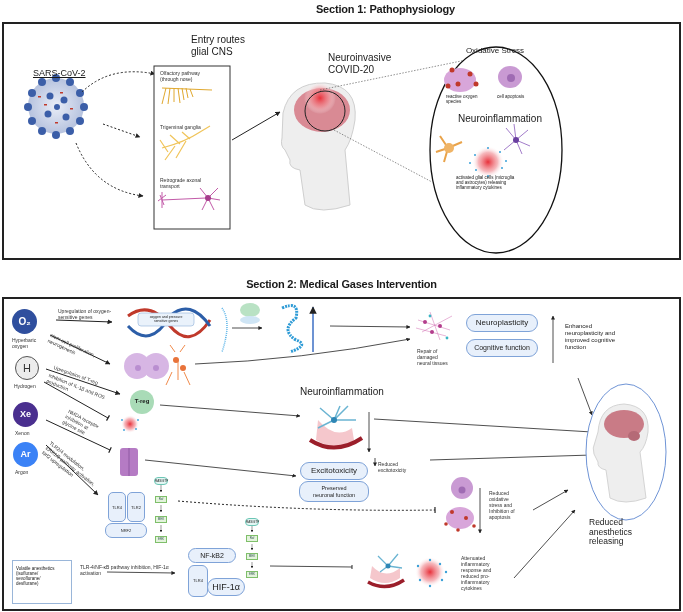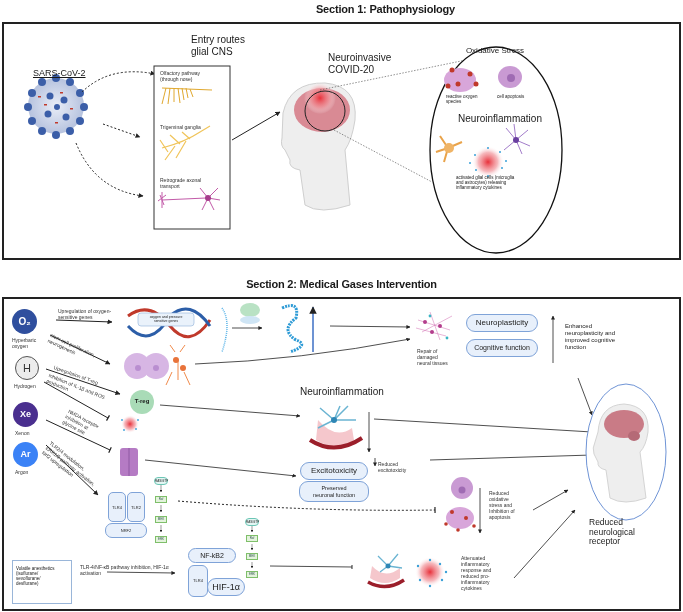--- a/index.html
+++ b/index.html
@@ -415,15 +415,15 @@
 <div class="abs t5" style="left:461px; top:555px;">
   <div>Attenuated</div>
   <div>inflammatory</div>
   <div>response and</div>
   <div>reduced pro-</div>
   <div>inflammatory</div>
   <div>cytokines</div>
 </div>
 <div class="abs" style="left:589px; top:518px; font-size:8.5px; line-height:9.5px; color:#222;">
   <div>Reduced</div>
-  <div>neurological</div>
-  <div>receptor</div>
+  <div>anesthetics</div>
+  <div>releasing</div>
 </div>
 
 </body></html>

